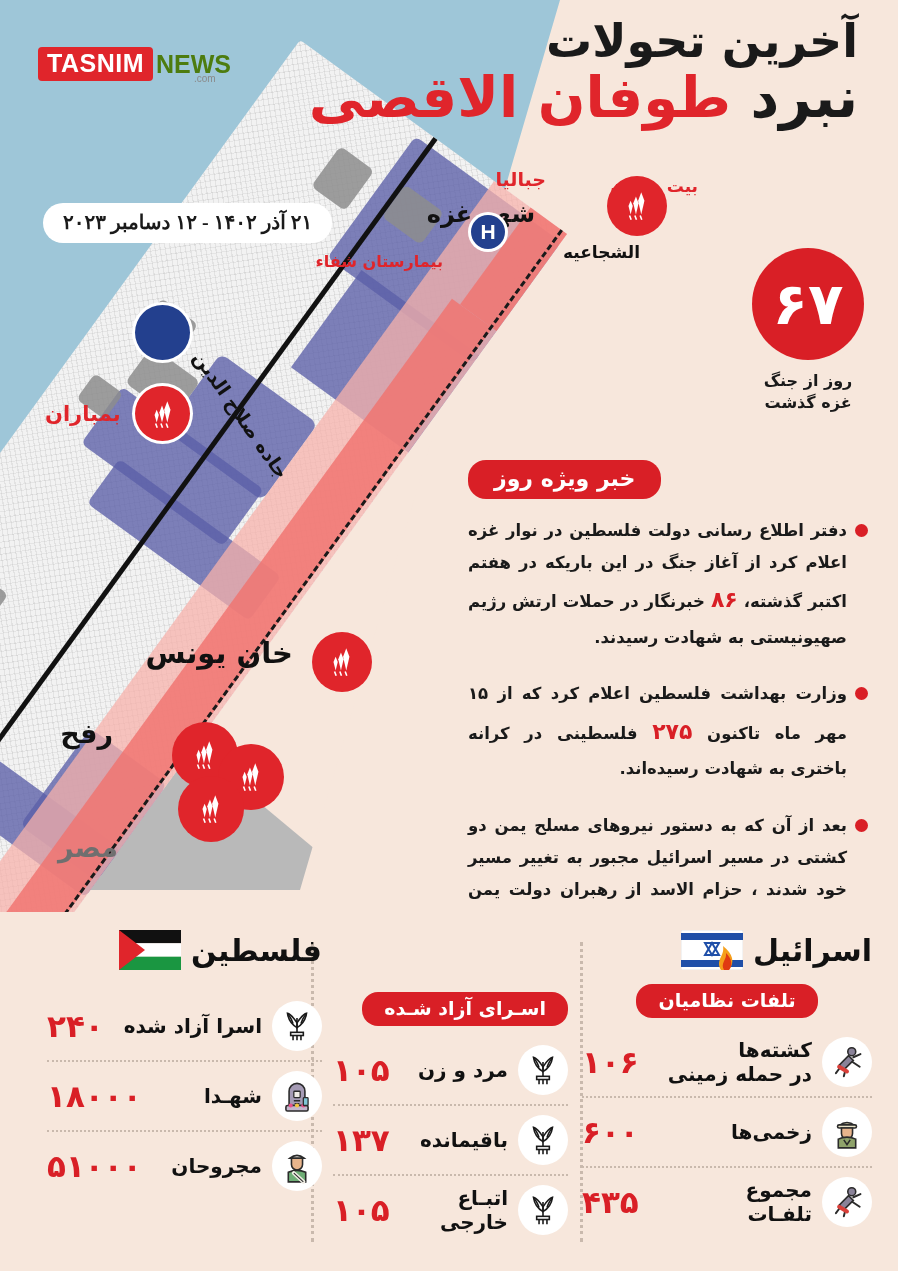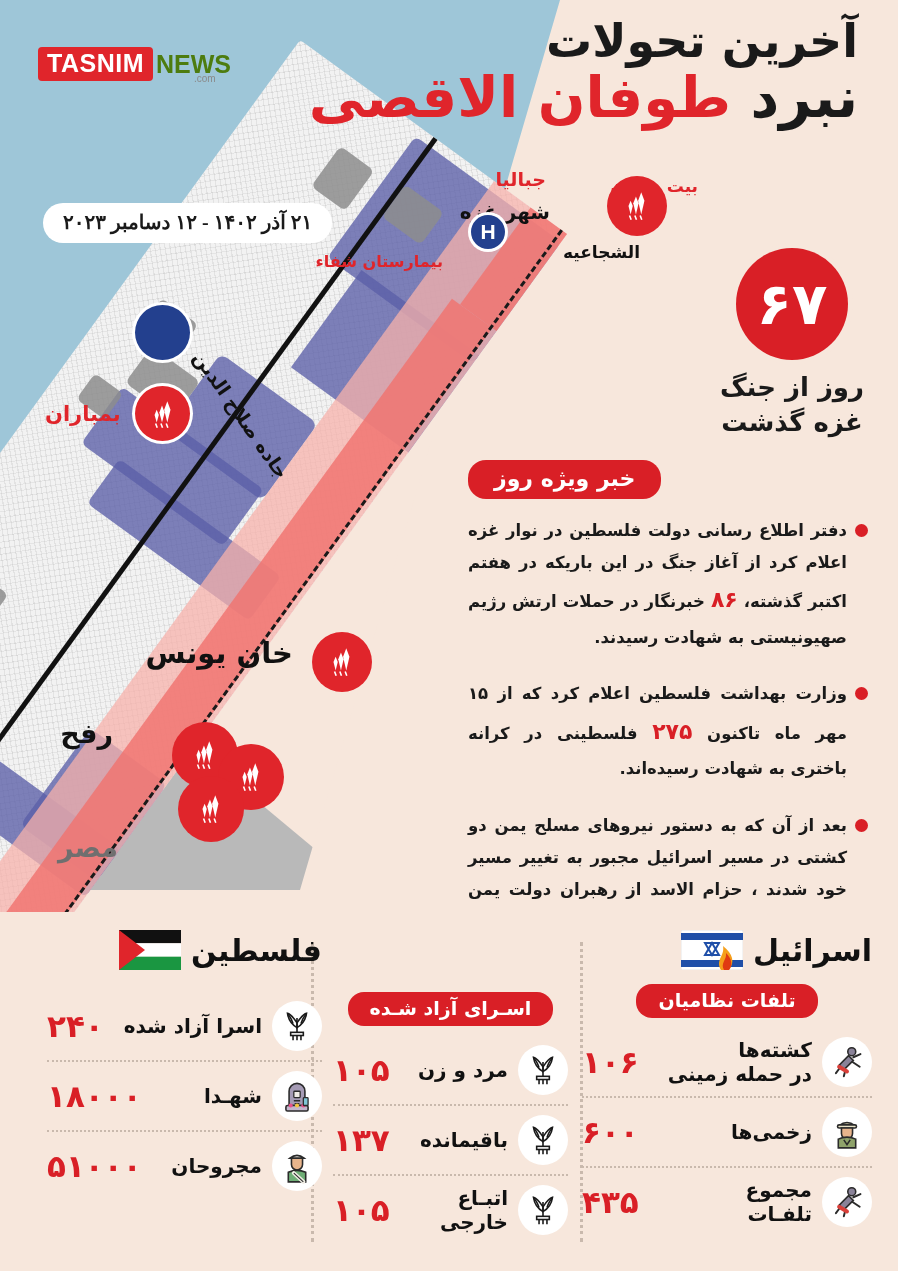--- a/index.html
+++ b/index.html
@@ -88,21 +88,21 @@
   .bullet{width:13px;height:13px;border-radius:50%;background:#d91f26;flex:0 0 auto;margin-top:9px;margin-left:8px;}
   .news-text{font-size:16.5px;line-height:1.95;font-weight:bold;color:#1a1a1a;text-align:justify;
     font-family:"DejaVu Sans",sans-serif;}
   .num{color:#d91f26;font-size:22px;font-weight:bold;}
 
   
   .badge67{position:absolute;right:34px;top:248px;text-align:center;direction:rtl;}
   .circ67{width:112px;height:112px;border-radius:50%;background:#d91f26;color:#fff;
     display:flex;align-items:center;justify-content:center;font-size:58px;font-weight:bold;
     box-shadow:0 0 0 5px #f7e7dc;font-family:"DejaVu Sans",sans-serif;margin:0 auto;}
-  .cap67{font-size:26px;font-weight:bold;line-height:1.35;margin-top:10px;color:#1a1a1a;
+  .cap67{font-size:16px;font-weight:bold;line-height:1.35;margin-top:10px;color:#1a1a1a;
     font-family:"DejaVu Sans",sans-serif;}
 
   
   .bottom{position:absolute;left:0;top:912px;width:898px;height:359px;background:#f7e7dc;}
   .vsep{position:absolute;top:30px;height:300px;border-right:3px dotted #c9b9ad;}
   .col{position:absolute;direction:rtl;}
   .side-title{display:flex;align-items:center;justify-content:flex-start;gap:10px;margin-bottom:14px;}
   .side-name{font-size:30px;font-weight:bold;color:#111;font-family:"DejaVu Sans",sans-serif;
     letter-spacing:1px;}
   .flag{width:62px;height:40px;flex:0 0 auto;}
@@ -152,21 +152,21 @@
       <div class="grayblob" style="left:95px;top:62px;width:42px;height:50px;"></div>
       <div class="grayblob" style="left:170px;top:55px;width:48px;height:40px;"></div>
       <div class="grayblob" style="left:40px;top:620px;width:50px;height:45px;"></div>
 
       <div class="dashed-border" style="left:322px;top:0;height:900px;"></div>
 
       <div class="road" style="left:165px;top:0;width:5px;height:900px;"></div>
     </div>
 
     <div class="maplbl lbl-red" style="right:352px;top:168px;font-size:19px;">جبالیا</div>
-    <div class="maplbl lbl-black" style="right:348px;top:200px;font-size:20px;">شهر غزه</div>
+    <div class="maplbl lbl-black" style="right:363px;top:200px;font-size:24px;">شهر غزه</div>
     <div class="maplbl lbl-red" style="right:200px;top:176px;font-size:17px;">بیت حانون</div>
     <div class="maplbl lbl-black" style="right:258px;top:242px;font-size:17px;">الشجاعیه</div>
     <div class="maplbl lbl-red" style="right:455px;top:252px;font-size:16px;">بیمارستان شفاء</div>
     <div class="maplbl lbl-black" style="right:605px;top:470px;font-size:19px;transform:rotate(55deg);transform-origin:right top;">جاده صلاح الدین</div>
     <div class="maplbl lbl-black" style="right:605px;top:636px;font-size:29px;">خان یونس</div>
     <div class="maplbl lbl-black" style="right:785px;top:718px;font-size:27px;">رفح</div>
     <div class="maplbl lbl-gray" style="right:780px;top:832px;font-size:27px;">مصر</div>
 
     <div class="hosp" style="left:471px;top:215px;">H</div>
 
@@ -343,21 +343,21 @@
             <path d="M14 30 L24 36" stroke="#d9403a" stroke-width="5" stroke-linecap="round"></path>
           </svg>
         </span>
         <span class="st-label" style="white-space:pre-line;">مجموع
 تلفـات</span>
         <span class="st-val">۴۳۵</span>
       </div>
     </div>
 
     <div class="col" style="right:330px;top:80px;width:235px;">
-      <div style="text-align:center;margin-bottom:10px;">
+      <div style="margin-bottom:10px;">
         <span class="grp-head">اسـرای آزاد شـده</span>
       </div>
 
       <div class="stat">
         <span class="st-icon">
           <svg viewBox="0 0 48 48" aria-hidden="true" fill="none" stroke="#1a1a1a" stroke-width="2">
             <path d="M24 32 V14 M24 20 C20 14 16 9 12 8 c1 7 5 14 12 18 Z"></path>
             <path d="M24 20 C28 14 32 9 36 8 c-1 7 -5 14 -12 18 Z"></path>
             <path d="M19 21 C17 15 15 11 12 9"></path>
               <path d="M29 21 C31 15 33 11 36 9"></path>

